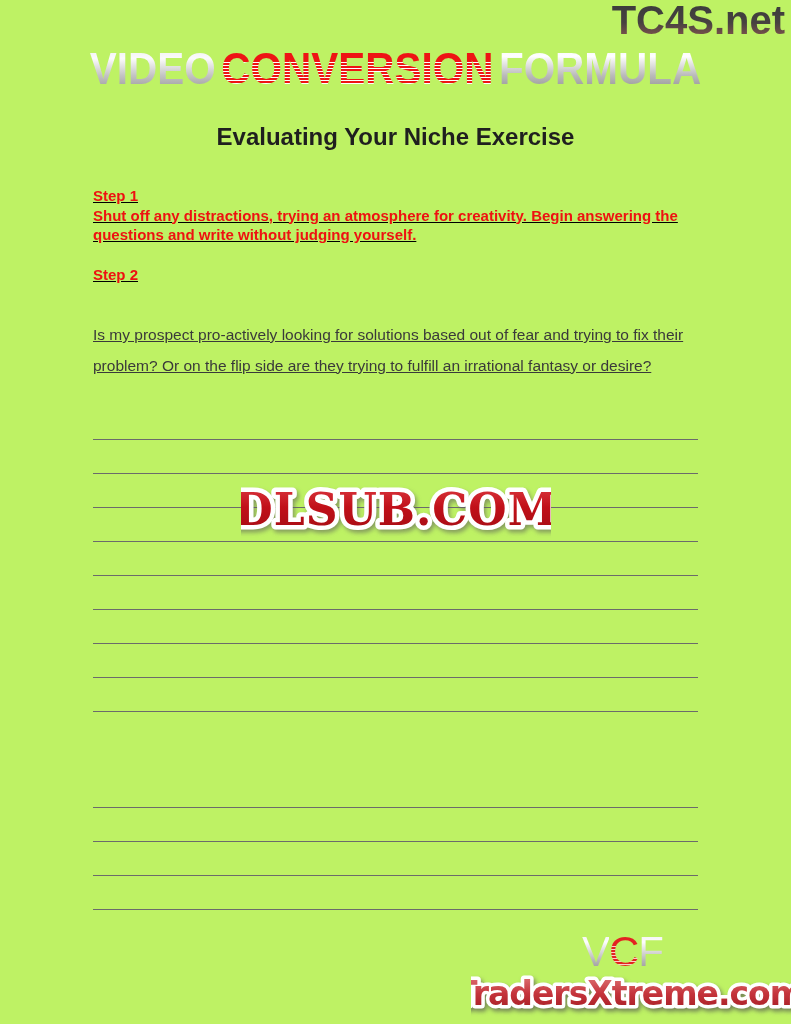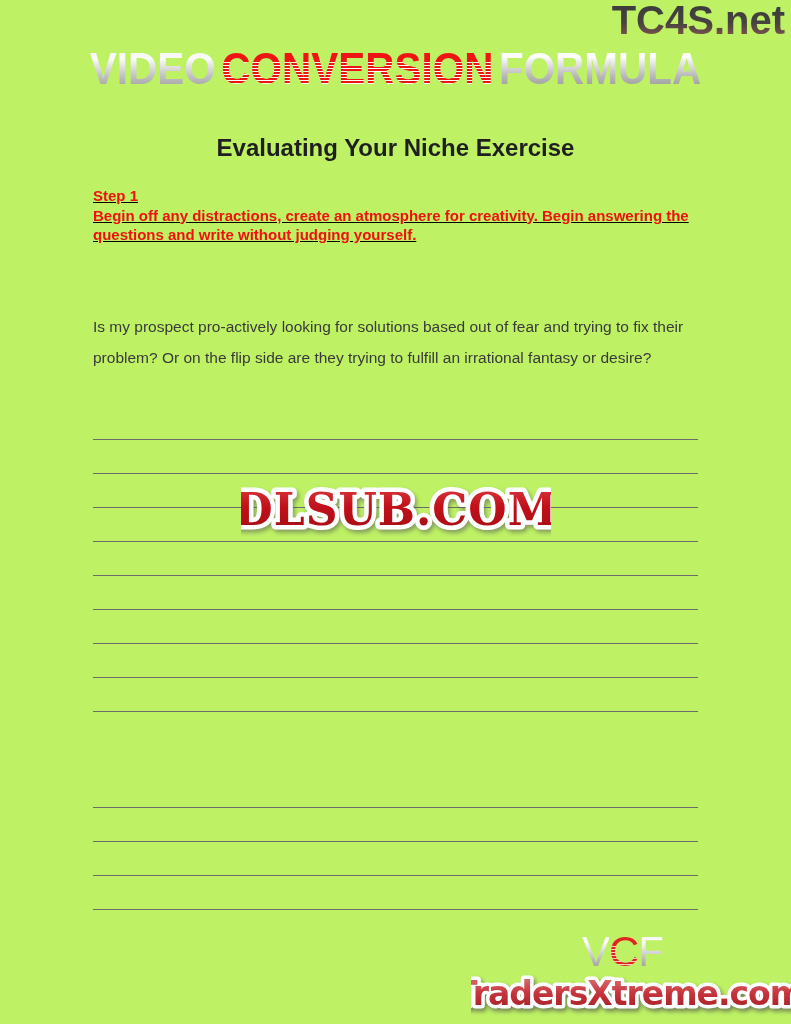--- a/index.html
+++ b/index.html
@@ -58,21 +58,21 @@
     margin-right: 6px;
   }
   .logo-formula {
     background-image: linear-gradient(to bottom, #f4f4f4 0%, #ffffff 25%, #b9b9b9 65%, #8f8f8f 100%);
     color: #aaaaaa;
   }
 
   
   .title {
     position: absolute;
-    top: 134px;
+    top: 123px;
     left: 0;
     width: 100%;
     text-align: center;
     font-size: 24px;
     font-weight: 600;
     color: #1f1f1f;
     letter-spacing: 0px;
     margin: 0;
   }
 
@@ -90,21 +90,21 @@
   
   .question {
     position: absolute;
     left: 93px;
     width: 612px;
     font-size: 15.5px;
     line-height: 30.5px;
     color: #3a3a3a;
     margin: 0;
   }
-  .question-1 { top: 312px; }
+  .question-1 { top: 320px; text-decoration: underline; }
   .question-2 { top: 717px; }
 
   
   .lines { position: absolute; left: 93px; width: 605px; }
   .lines-1 { top: 406px; }
   .lines-2 { top: 774px; }
   .answer-line { height: 33px; border-bottom: 1px solid #6b6b6b; }
 
   
   .dlsub-wrap {
@@ -171,24 +171,25 @@
   <div class="tc4s">TC4S.net</div>
 
   <div class="logo-row">
     <span class="logo-word logo-video">VIDEO</span><span class="logo-word logo-conversion">CONVERSION</span><span class="logo-word logo-formula">FORMULA</span>
   </div>
 
   <h1 class="title">Evaluating Your Niche Exercise</h1>
 
   <div class="step step-1">
     <div class="step-heading">Step 1</div>
-    <div class="step-body">Begin off any distractions, create an atmosphere for creativity. Begin answering the questions and write without judging yourself.</div>
+    <div class="step-body">Shut off any distractions, trying an atmosphere for creativity. Begin answering the questions and write without judging yourself.</div>
   </div>
 
   <div class="step step-2">
+    <div class="step-heading">Step 2</div>
   </div>
 
   <p class="question question-1">Is my prospect pro-actively looking for solutions based out of fear and trying to fix their problem? Or on the flip side are they trying to fulfill an irrational fantasy or desire?</p>
 
   <div class="lines lines-1">
       <div class="answer-line"></div>
       <div class="answer-line"></div>
       <div class="answer-line"></div>
       <div class="answer-line"></div>
       <div class="answer-line"></div>

